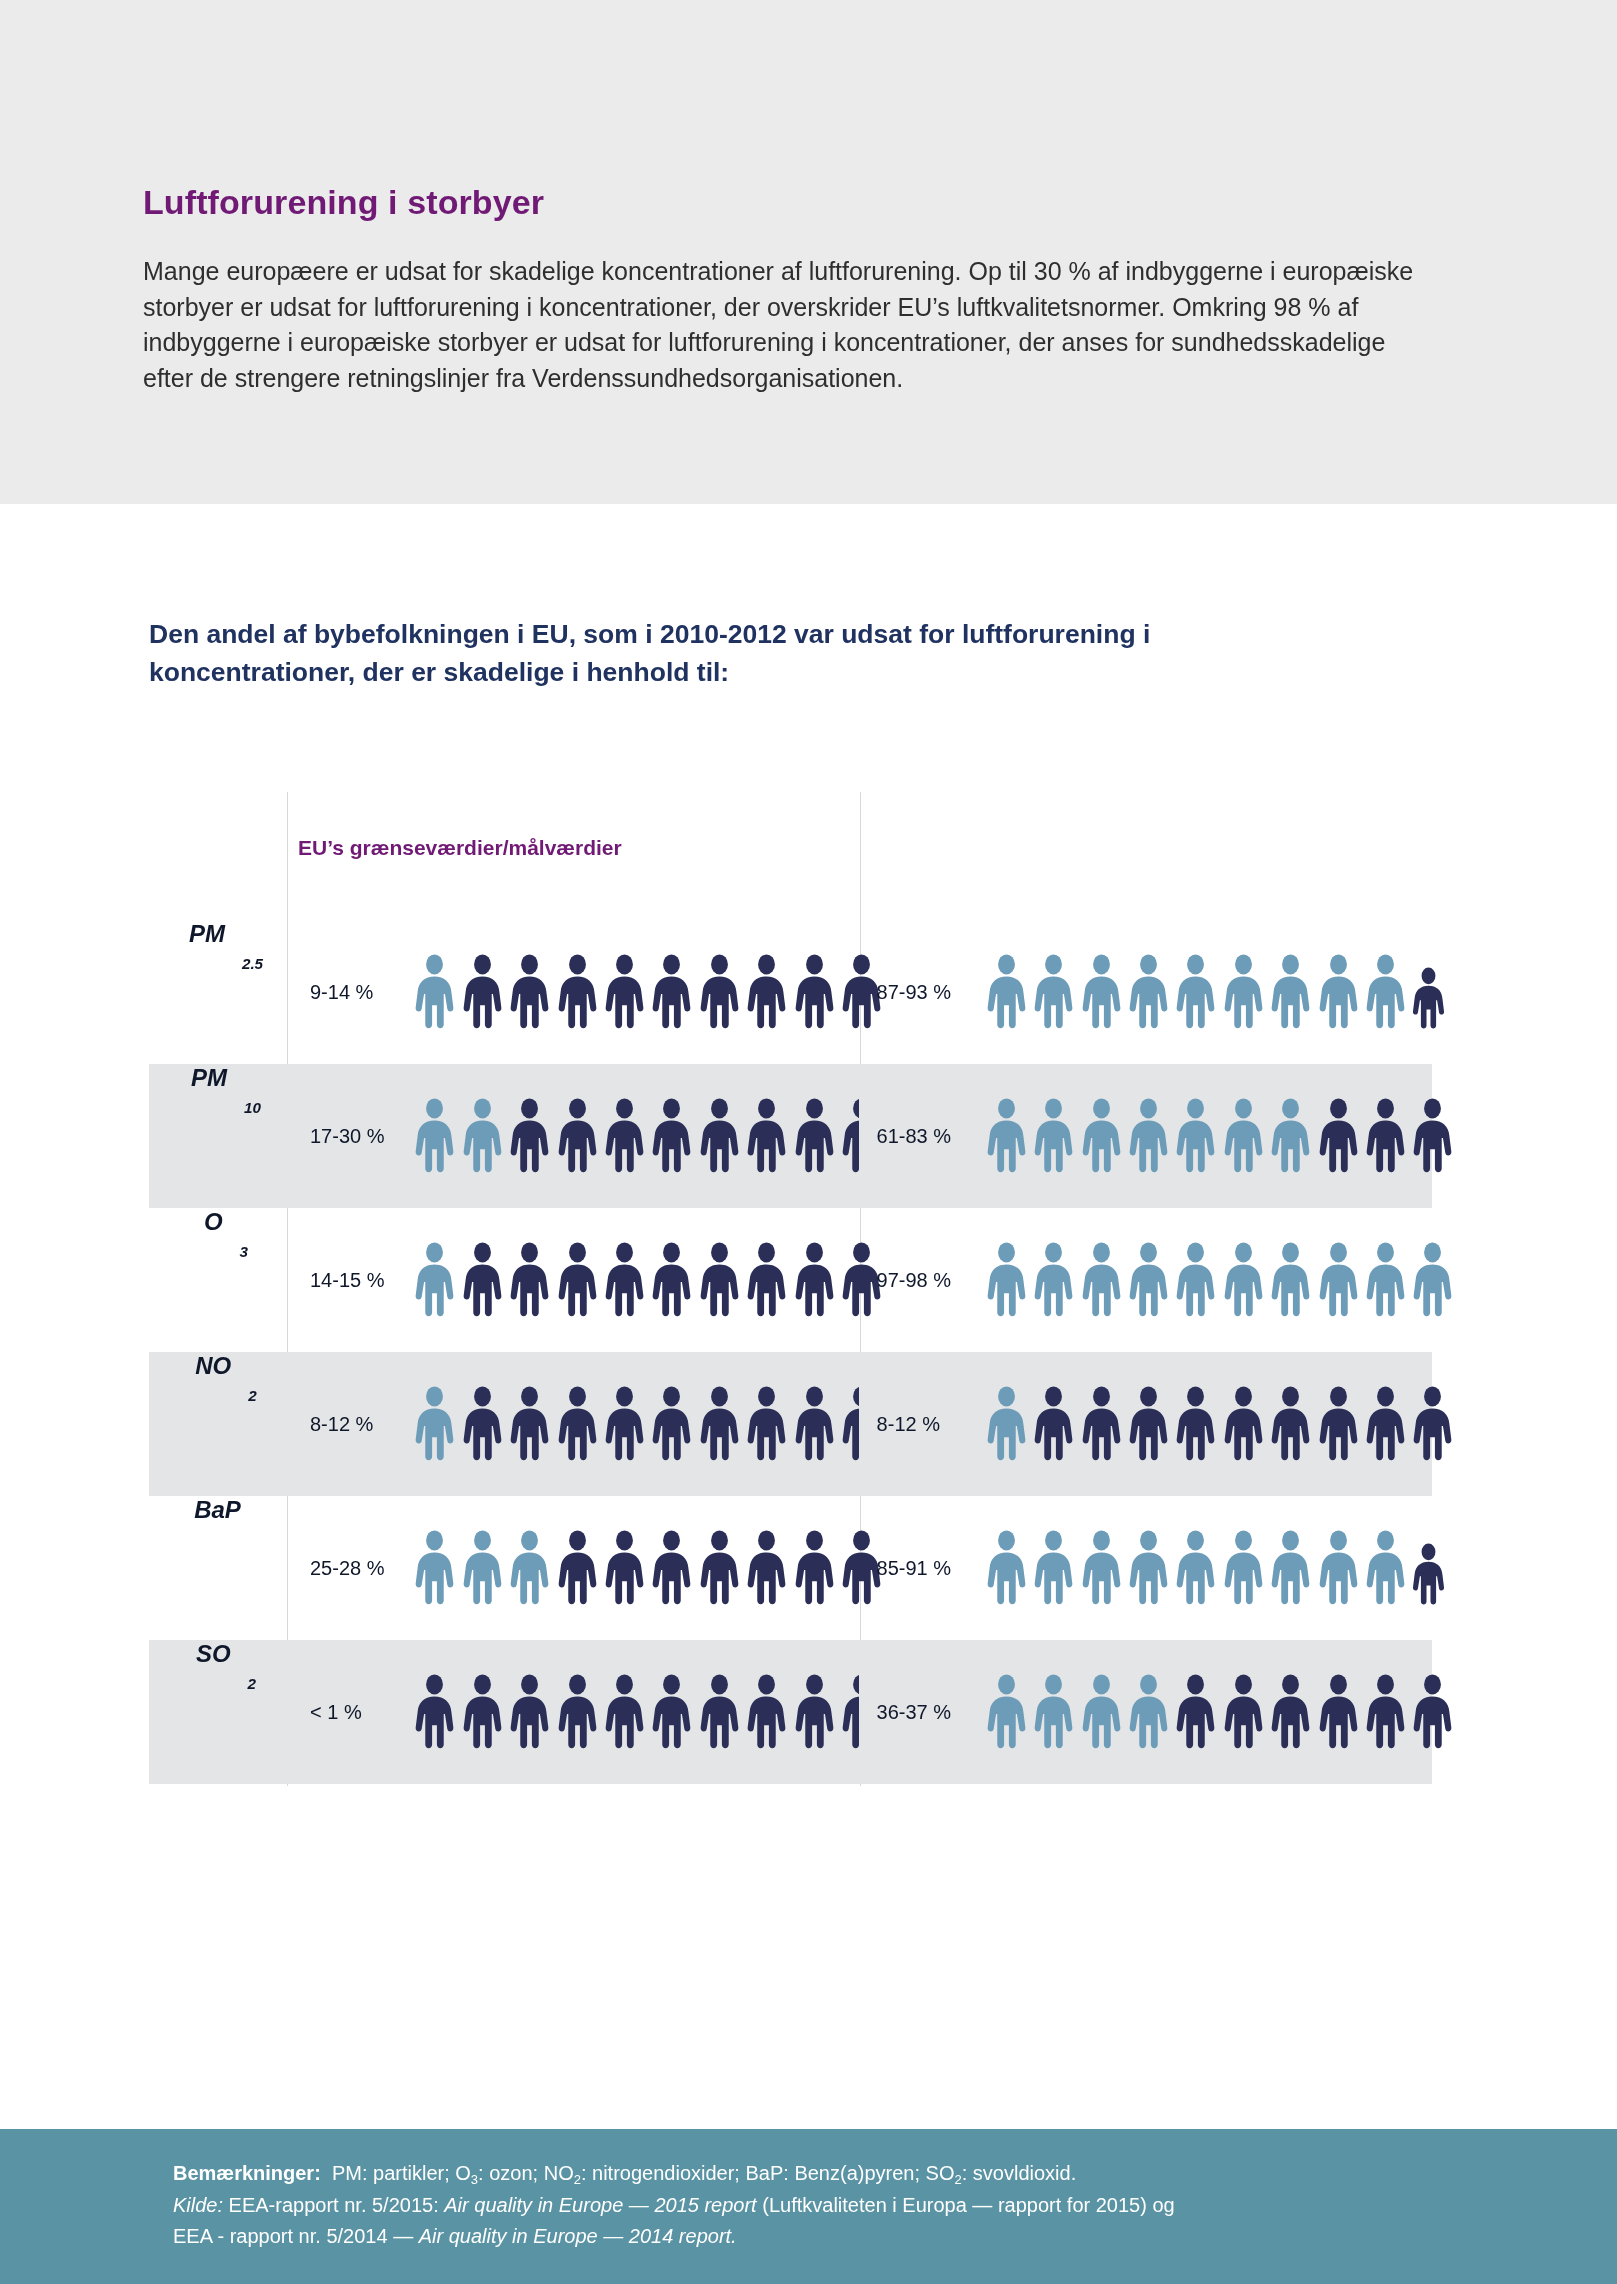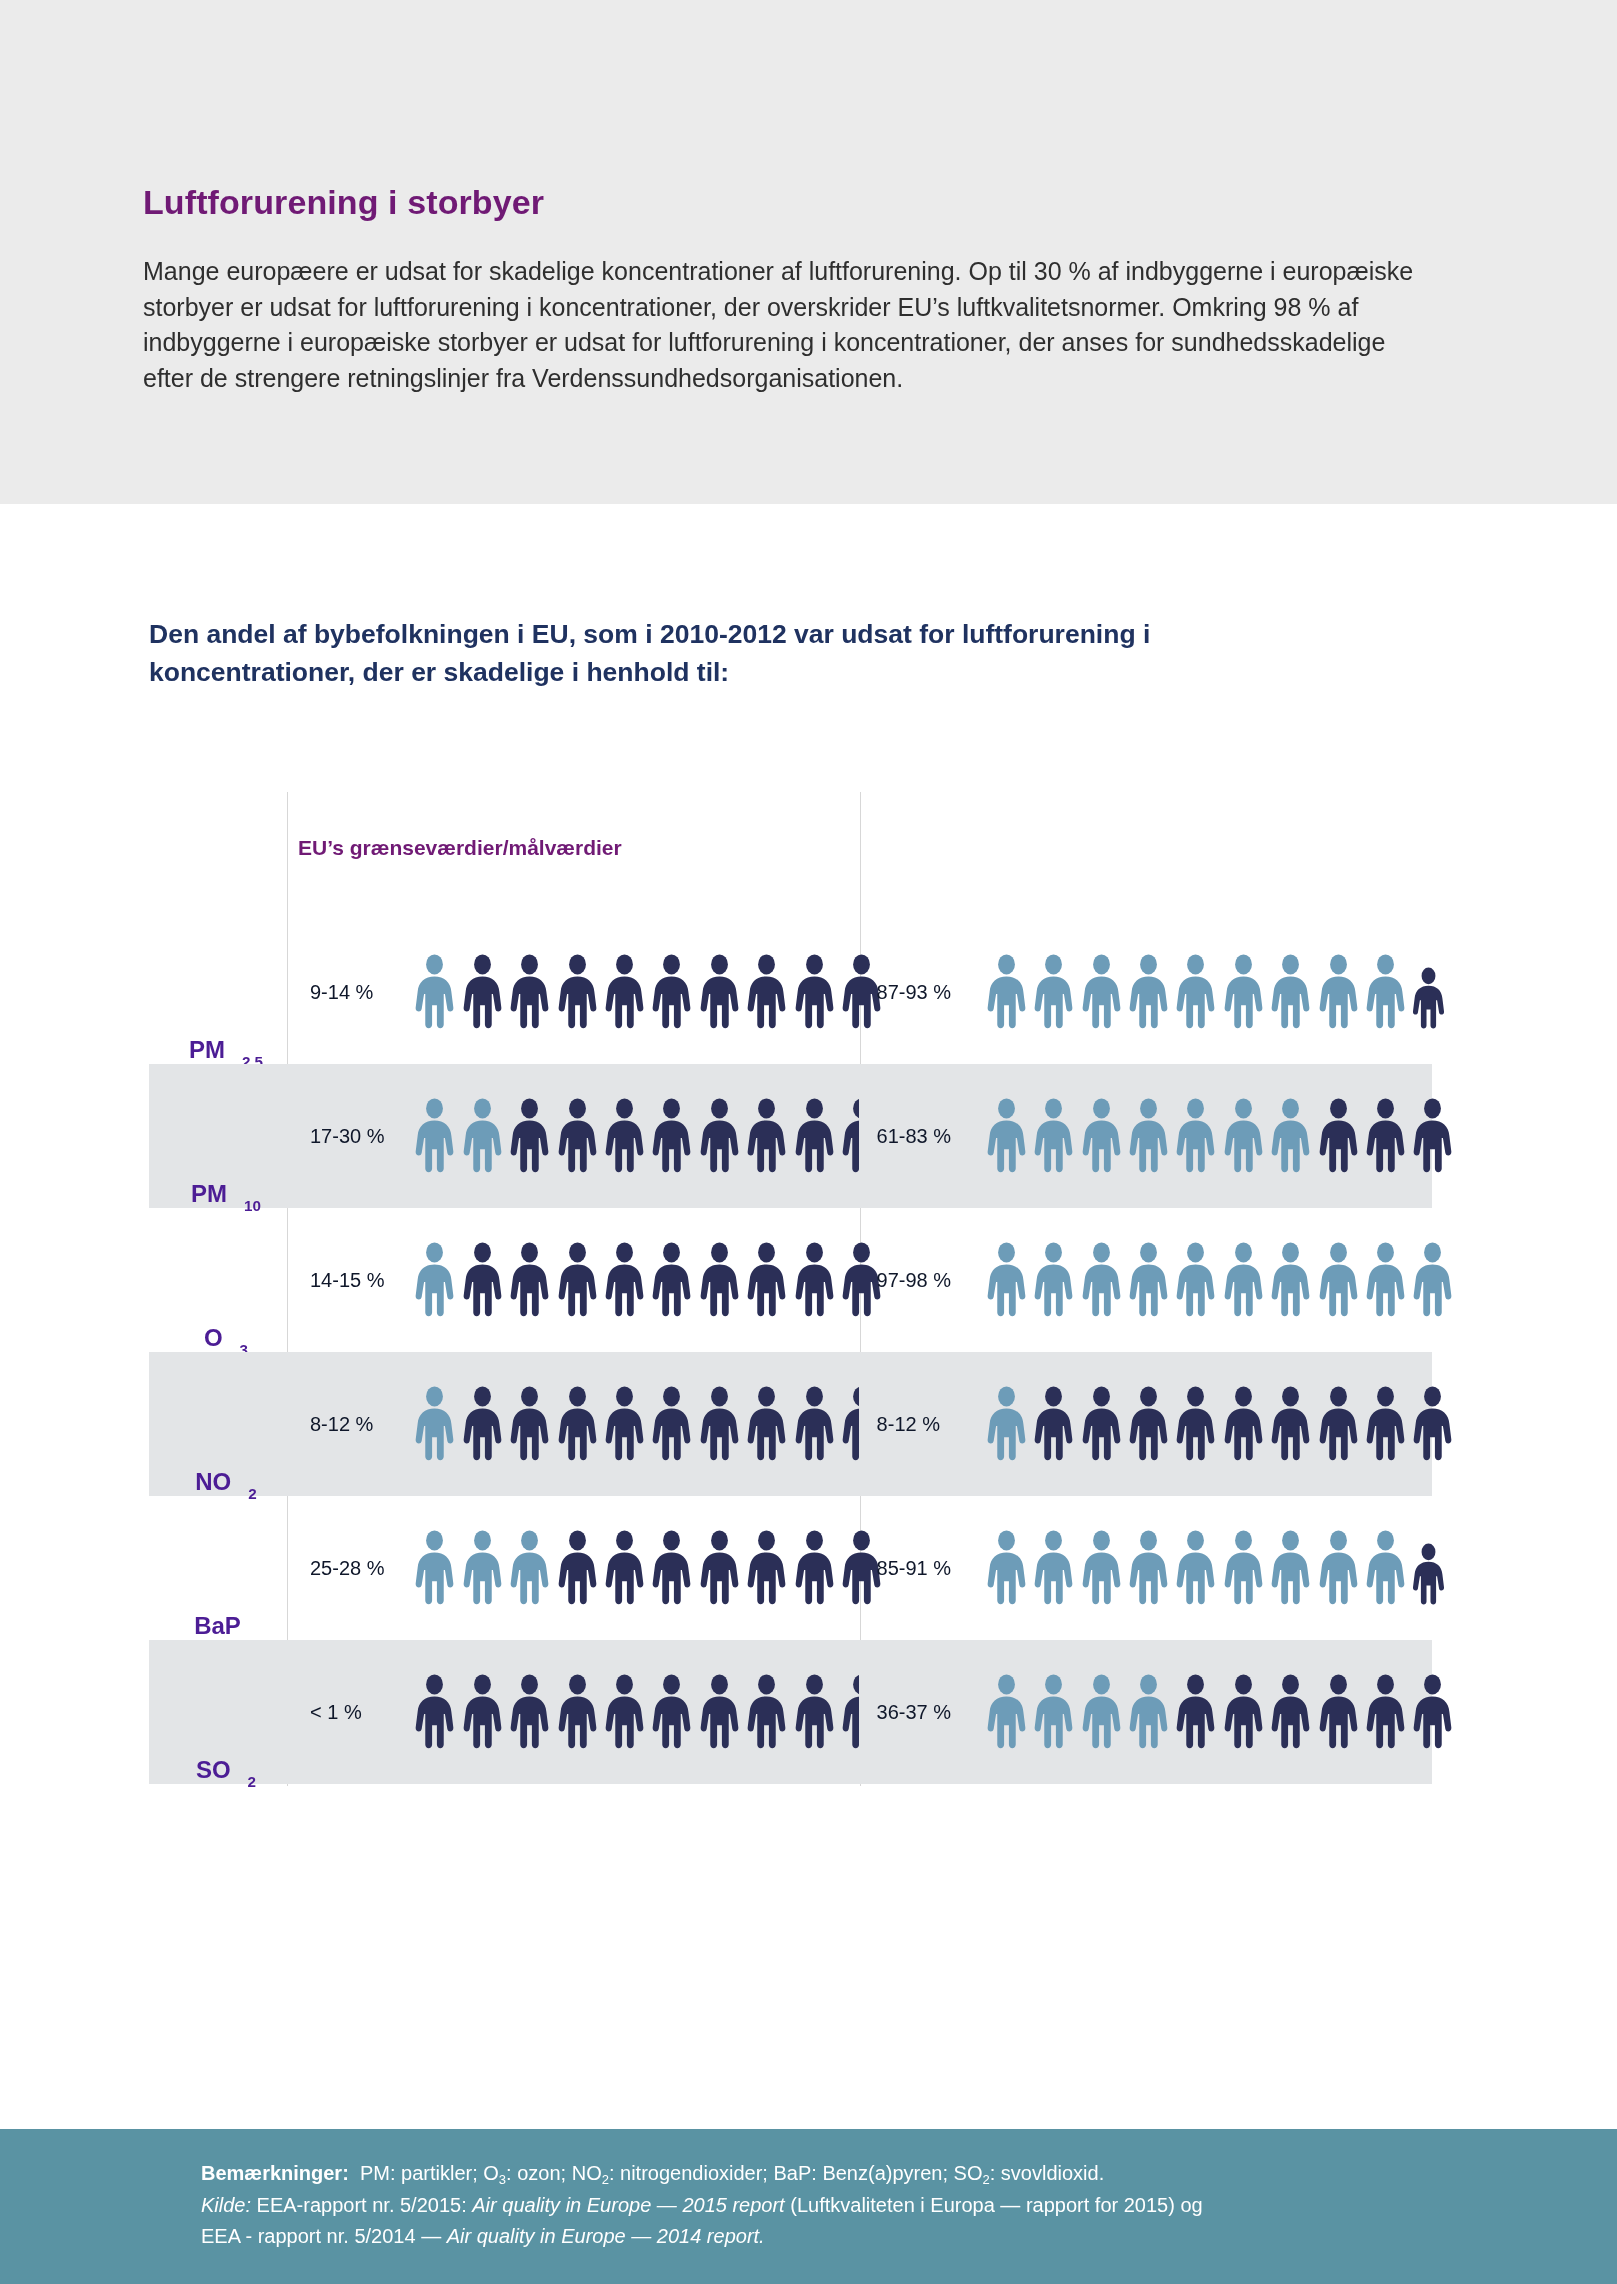--- a/index.html
+++ b/index.html
@@ -103,26 +103,27 @@
   }
   .row.alt .cell-label,
   .row.alt .cell-eu,
   .row.alt .cell-who { background: #e3e5e7; }
 
   .cell-label {
     position: relative;
     width: 138px;
     height: 144px;
     display: flex;
-    align-items: flex-end;
+    align-items: flex-start;
     justify-content: center;
     font-size: 24px;
     font-weight: bold;
-    color: #4c1d95;
+    color: #0f172a;
     z-index: 2;
+    font-style: italic;
   }
   .cell-label sub {
     font-size: 15.2px;
     vertical-align: baseline;
     position: relative;
     top: 6.4px;
     left: 17px;
     margin-top: 29px;
   }
 
@@ -173,21 +174,20 @@
     background: #5a93a3;
   }
   .footer-inner {
     position: absolute;
     left: 173px;
     top: 29px;
     width: 1315px;
     color: #ffffff;
     font-size: 20px;
     line-height: 1.58;
-    margin-left: 28px;
   }
   .footer-inner b { font-weight: bold; }
   .footer-inner i { font-style: italic; }
   .footer-inner sub { font-size: 13px; vertical-align: baseline; position: relative; top: 4px; }
   .f-line { white-space: nowrap; }
 </style>
 </head>
 <body>
 
 <div class="page">

